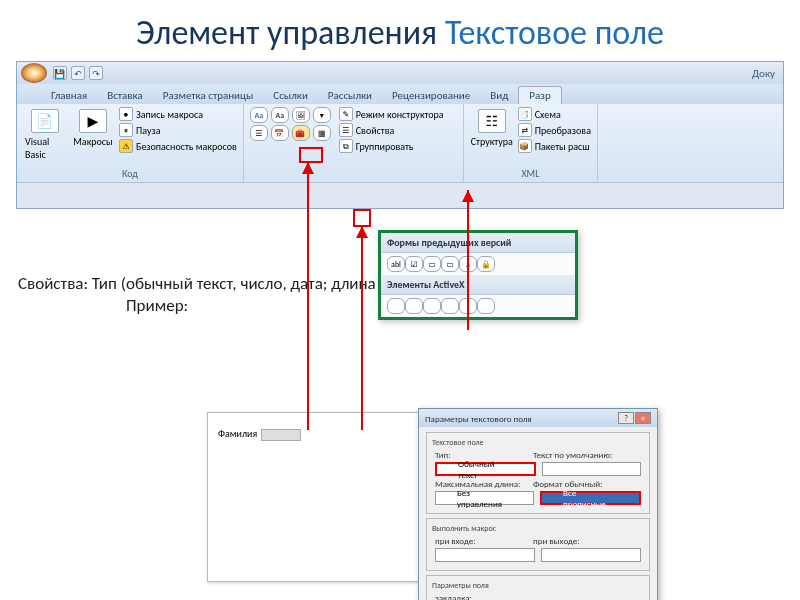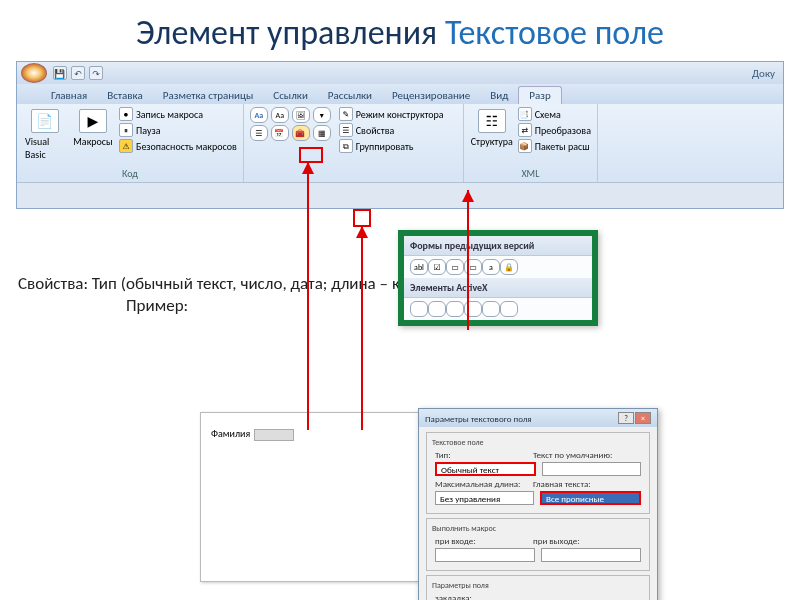--- a/index.html
+++ b/index.html
@@ -24,46 +24,46 @@
 .group { border-right:1px solid #b8cce0; padding:3px 6px 2px; display:flex; flex-direction:column; }
 .group-body { flex:1; display:flex; gap:4px; align-items:flex-start; }
 .group-label { text-align:center; color:#466; font-size:10px; margin-top:auto; }
 .big-btn { display:flex; flex-direction:column; align-items:center; width:44px; gap:2px; padding:2px; }
 .big-icon { width:28px; height:24px; background:#fff; border:1px solid #9ab; border-radius:2px; display:flex; align-items:center; justify-content:center; font-size:14px; }
 .small-col { display:flex; flex-direction:column; gap:2px; }
 .small-row { display:flex; align-items:center; gap:3px; white-space:nowrap; }
 .small-icon { width:14px; height:14px; background:#fff; border:1px solid #9ab; border-radius:2px; font-size:8px; display:flex; align-items:center; justify-content:center; }
 .ctrl-cell { width:18px; height:16px; background:#fff; border:1px solid #9ab; border-radius:6px; font-size:8px; display:flex; align-items:center; justify-content:center; }
 
-.dropdown-panel { position:absolute; left:398px; top:230px; width:200px; background:#fafcfe; border:6px solid #15803d; font-size:10px; box-shadow:2px 2px 6px rgba(0,0,0,.25); }
+.dropdown-panel { position:absolute; left:378px; top:230px; width:200px; background:#fafcfe; border:3px solid #15803d; font-size:10px; box-shadow:2px 2px 6px rgba(0,0,0,.25); }
 .dd-header { background:linear-gradient(#e6edf6,#d4e0ef); padding:3px 6px; font-weight:bold; color:#334; border-bottom:1px solid #b8cce0; }
 .dd-row { padding:3px 6px; display:flex; align-items:center; }
 .dd-row .ctrl-cell{ width:18px; height:16px; }
 
 .ruler-area { height:26px; background:#dfe8f2; border-top:1px solid #b0c3d6; }
 
 .properties-text { margin:64px 18px 0 18px; font-size:17px; color:#222; line-height:1.3; }
 .example-label { margin-left:108px; }
 
 
-.lower { position:absolute; left:200px; top:412px; }
+.lower { position:absolute; left:207px; top:412px; }
 .doc-page { width:220px; height:170px; background:#fff; border:1px solid #bbb; box-shadow:1px 1px 3px rgba(0,0,0,.2); padding:14px 10px; font-size:10px; }
 .field-box { display:inline-block; width:40px; height:12px; background:#ddd; border:1px solid #aaa; margin-left:4px; vertical-align:middle; }
 
 .dialog { position:absolute; left:418px; top:408px; width:240px; background:#f0f0f0; border:1px solid #7a94ad; font-size:9px; box-shadow:2px 2px 6px rgba(0,0,0,.3); }
 .dlg-title { background:linear-gradient(#dce9f7,#c5d7ea); padding:3px 6px; display:flex; align-items:center; color:#234;gap:8px; }
 .dlg-title-btns { margin-left:auto; display:flex; gap:1px; }
 .dlg-title-btn { width:16px; height:12px; background:#e8e8e8; border:1px solid #888; font-size:8px; display:flex; align-items:center; justify-content:center; }
 .dlg-close { background:#e07a6a; color:#fff; }
 .dlg-body { padding:5px 7px; }
 .fieldset { border:1px solid #bbb; padding:4px 5px 6px; margin-bottom:4px; }
 .fieldset-label { font-size:8px; color:#444; margin-bottom:2px; }
 .frow { display:flex; gap:6px; margin:2px 3px; align-items:center; }
 .flabel { width:92px; color:#333; }
-.finput { flex:1; height:14px; background:#fff; border:1px solid #999; padding:0 4px; display:flex; align-items:center; }
+.finput { flex:1; height:14px; background:#fff; border:1px solid #999; padding:0 21px; display:flex; align-items:center; }
 .red-box { border:2px solid #e00 !important; }
 
 svg.arrows { position:absolute; left:0; top:0; pointer-events:none; }
 </style>
 </head>
 <body>
 
 <div class="slide-title">
   <span>Элемент управления </span><span class="accent">Текстовое поле</span>
 </div>
@@ -227,21 +227,21 @@
         <div class="flabel">Текст по умолчанию:</div>
       </div>
       <div class="frow">
         <div class="finput red-box">
             <span>Обычный текст</span>
           </div>
         <div class="finput"></div>
       </div>
       <div class="frow">
         <div class="flabel">Максимальная длина:</div>
-        <div class="flabel">Главная текста:</div>
+        <div class="flabel">Формат обычный:</div>
       </div>
       <div class="frow">
         <div class="finput">
             <span>Без управления</span>
           </div>
         <div class="finput red-box" style="background:#3a6db8;color:#fff">
             <span>Все прописные</span>
           </div>
       </div>
     </div>

